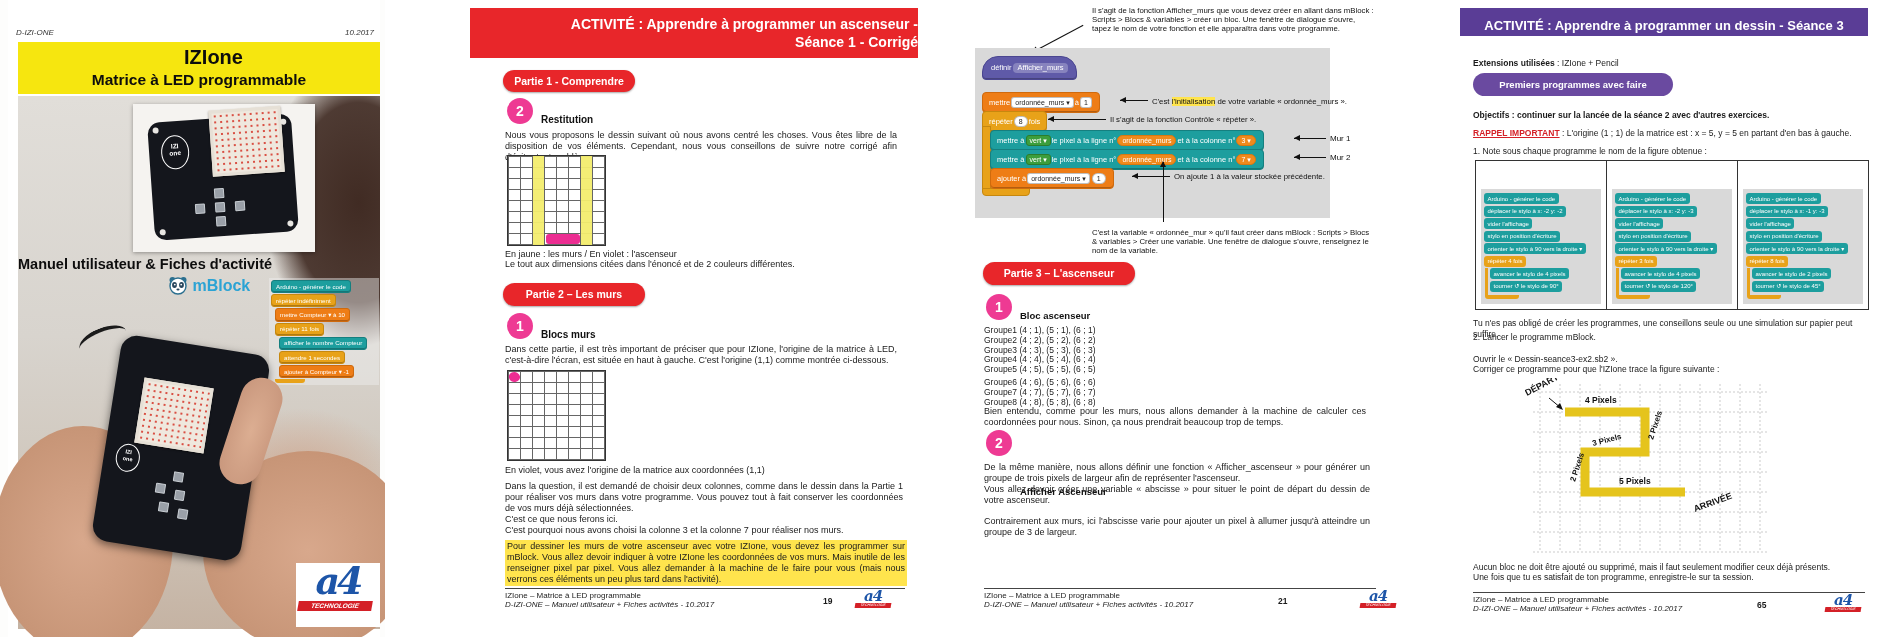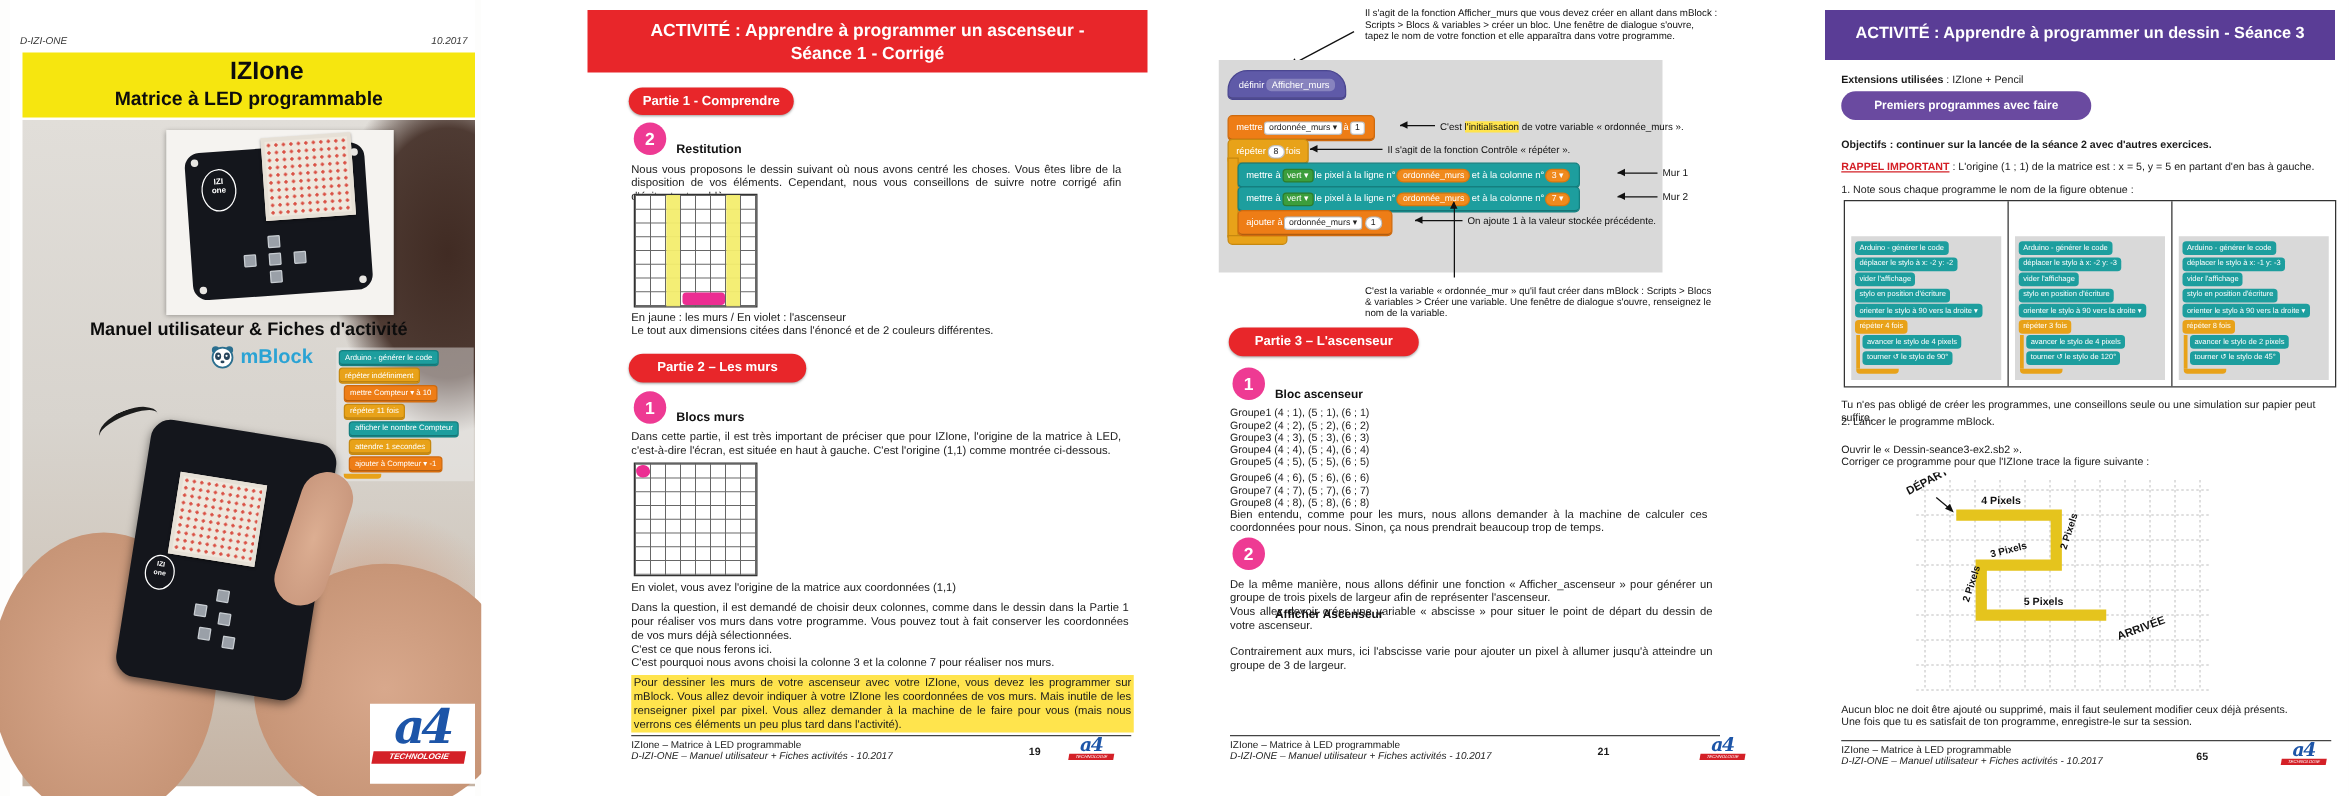--- a/index.html
+++ b/index.html
@@ -5,21 +5,21 @@
   html,body{margin:0;padding:0;background:#ffffff;}
   #canvas{position:relative;width:1879px;height:637px;background:#fdfdfc;font-family:"Liberation Sans",sans-serif;color:#1a1a1a;overflow:hidden;}
   .page{position:absolute;top:0;height:637px;background:#fff;}
   .abs{position:absolute;}
   
   .para{font-size:9px;line-height:11px;text-align:justify;color:#1a1a1a;}
   .small{font-size:8.5px;line-height:10.5px;}
   .cap{font-size:9px;line-height:10.5px;}
   .boldlbl{font-weight:bold;font-size:10px;color:#111;}
   
-  .redbanner{background:#e8262a;color:#fff;text-align:center;font-weight:bold;}
+  .redbanner{background:#e8262a;color:#fff;text-align:right;font-weight:bold;}
   .redpill{background:#e8262a;color:#fff;font-weight:bold;text-align:center;border-radius:14px;box-shadow:0 1px 2px rgba(0,0,0,.35);}
   .purplebanner{background:#5a3d96;color:#fff;text-align:center;font-weight:bold;}
   .purplepill{background:#6a4aa0;color:#fff;font-weight:bold;text-align:center;border-radius:13px;}
   .numcircle{background:#ee3a93;color:#fff;font-weight:bold;border-radius:50%;width:26px;height:26px;line-height:26px;text-align:center;font-size:14px;}
   .hl{background:#ffe44d;}
   
   .fline{border-top:1px solid #444;}
   .ftxt{font-size:8px;line-height:9px;color:#222;}
   .fit{font-style:italic;}
   .fpage{font-weight:bold;font-size:8.5px;}
@@ -105,21 +105,21 @@
           <div class="pbtn" style="left:62px;top:84px;"></div>
           <div class="pbtn" style="left:82px;top:84px;"></div>
           <div class="pbtn" style="left:62px;top:98px;"></div>
           <div class="hole" style="left:5px;top:5px;"></div>
           <div class="hole" style="right:5px;top:5px;"></div>
           <div class="hole" style="left:5px;bottom:5px;"></div>
           <div class="hole" style="right:5px;bottom:5px;"></div>
         </div>
       </div>
 
-      <div class="abs" style="left:0;right:0;top:160px;text-align:center;font-weight:bold;font-size:14.5px;color:#0d0d0d;">Manuel utilisateur &amp; Fiches d'activité</div>
+      <div class="abs" style="left:0;right:0;top:160px;font-weight:bold;font-size:14.5px;color:#0d0d0d;">Manuel utilisateur &amp; Fiches d'activité</div>
 
       <div class="abs" style="left:150px;top:180px;height:22px;">
         <svg width="20" height="20" viewBox="0 0 20 20" style="vertical-align:middle;">
           <circle cx="4.5" cy="4" r="3" fill="#2b6f8f"></circle>
             <circle cx="15.5" cy="4" r="3" fill="#2b6f8f"></circle>
           <circle cx="10" cy="10" r="8" fill="#ffffff" stroke="#2b6f8f" stroke-width="1.4"></circle>
           <ellipse cx="6.5" cy="9" rx="2.4" ry="3" fill="#27455c"></ellipse>
             <ellipse cx="13.5" cy="9" rx="2.4" ry="3" fill="#27455c"></ellipse>
           <circle cx="6.8" cy="8.6" r="0.9" fill="#fff"></circle>
             <circle cx="13.2" cy="8.6" r="0.9" fill="#fff"></circle>
@@ -268,21 +268,21 @@
     <div class="abs ftxt" style="left:64px;top:591px;">IZIone – Matrice à LED programmable</div>
     <div class="abs ftxt fit" style="left:64px;top:600px;">D-IZI-ONE – Manuel utilisateur + Fiches activités - 10.2017</div>
     <div class="abs fpage" style="left:358px;top:596px;">21</div>
     <div class="abs minilogo" style="left:440px;top:590px;">
       <span class="ml-a4">a4</span>
       <span class="ml-tech">TECHNOLOGIE</span>
     </div>
   </div>
 
   <div class="page" style="left:1425px;width:454px;">
-    <div class="abs purplebanner" style="left:35px;top:8px;width:408px;height:40px;font-size:13px;line-height:36px;">ACTIVITÉ : Apprendre à programmer un dessin - Séance 3</div>
+    <div class="abs purplebanner" style="left:35px;top:8px;width:408px;height:28px;font-size:13px;line-height:36px;">ACTIVITÉ : Apprendre à programmer un dessin - Séance 3</div>
     <div class="abs small" style="left:48px;top:58px;">
       <span style="font-weight:bold;">Extensions utilisées</span><span> : IZIone + Pencil</span>
     </div>
     <div class="abs purplepill" style="left:48px;top:73px;width:200px;height:23px;line-height:23px;font-size:9.5px;">Premiers programmes avec faire</div>
     <div class="abs small" style="left:48px;top:110px;font-weight:bold;">Objectifs : continuer sur la lancée de la séance 2 avec d'autres exercices.</div>
     <div class="abs small" style="left:48px;top:128px;">
       <span style="color:#d42027;font-weight:bold;text-decoration:underline;">RAPPEL IMPORTANT</span><span> : L'origine (1 ; 1) de la matrice est : x = 5, y = 5 en partant d'en bas à gauche.</span>
     </div>
     <div class="abs small" style="left:48px;top:146px;">1. Note sous chaque programme le nom de la figure obtenue :</div>
 

